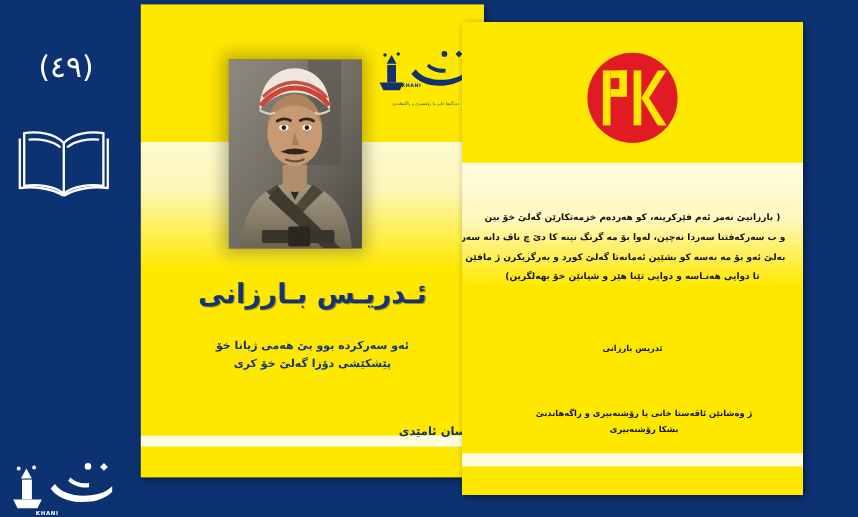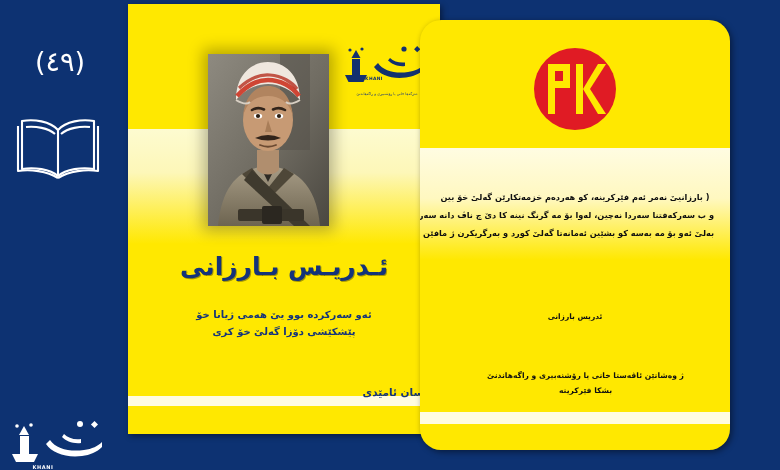--- a/index.html
+++ b/index.html
@@ -171,21 +171,20 @@
   }
 
   
   .back {
     position: absolute;
     left: 420px; top: 20px;
     width: 310px; height: 430px;
     background: #ffe800;
     box-shadow: 2px 2px 6px rgba(0,0,0,.45);
     overflow: hidden;
-    border-radius: 21px;
   }
   .back-band {
     position: absolute;
     left: 0; top: 128px;
     width: 100%; height: 112px;
     background: linear-gradient(180deg,#fffce2 0%, #fff8c0 45%, #ffe800 100%);
   }
   .back-footband {
     position: absolute;
     left: 0; bottom: 26px;
@@ -388,23 +387,24 @@
           <path d="M51 43 L66 18 L74 18 L58 43 Z"></path>
           <path d="M51 43 L66 68 L74 68 L58 43 Z"></path>
         </g>
       </svg>
     </div>
 
     <div class="quote">
       <span class="quote-line">( بارزانیێ نەمر ئەم فێركرینه، كو هەردەم خزمەتكارێن گەلێ خۆ بین</span>
       <span class="quote-line">و ب سەركەفتنا سەردا نەچین، لەوا بۆ مە گرنگ نینه كا دێ چ ناڤ دانه سەر رۆڵێ مە،</span>
       <span class="quote-line">بەلێ ئەو بۆ مە بەسە كو بشێین ئەمانەتا گەلێ كورد و بەرگریكرن ژ مافێن وی</span>
+      <span class="quote-line">تا دوایى هەنـاسە و دوایى تێنا هێز و شیانێن خۆ بهەلگرین)</span>
     </div>
 
     <div class="quote-attrib">ئدریس بارزانی</div>
 
     <div class="publisher">
       <span>ژ وەشانێن ئاڤەستا خانى یا رۆشنەبیرى و راگەهاندنێ</span>
-      <span>بشكا فێركرینه</span>
+      <span>بشكا رۆشنەبیرى</span>
     </div>
   </div>
 
 </div>
 
 </body></html>

